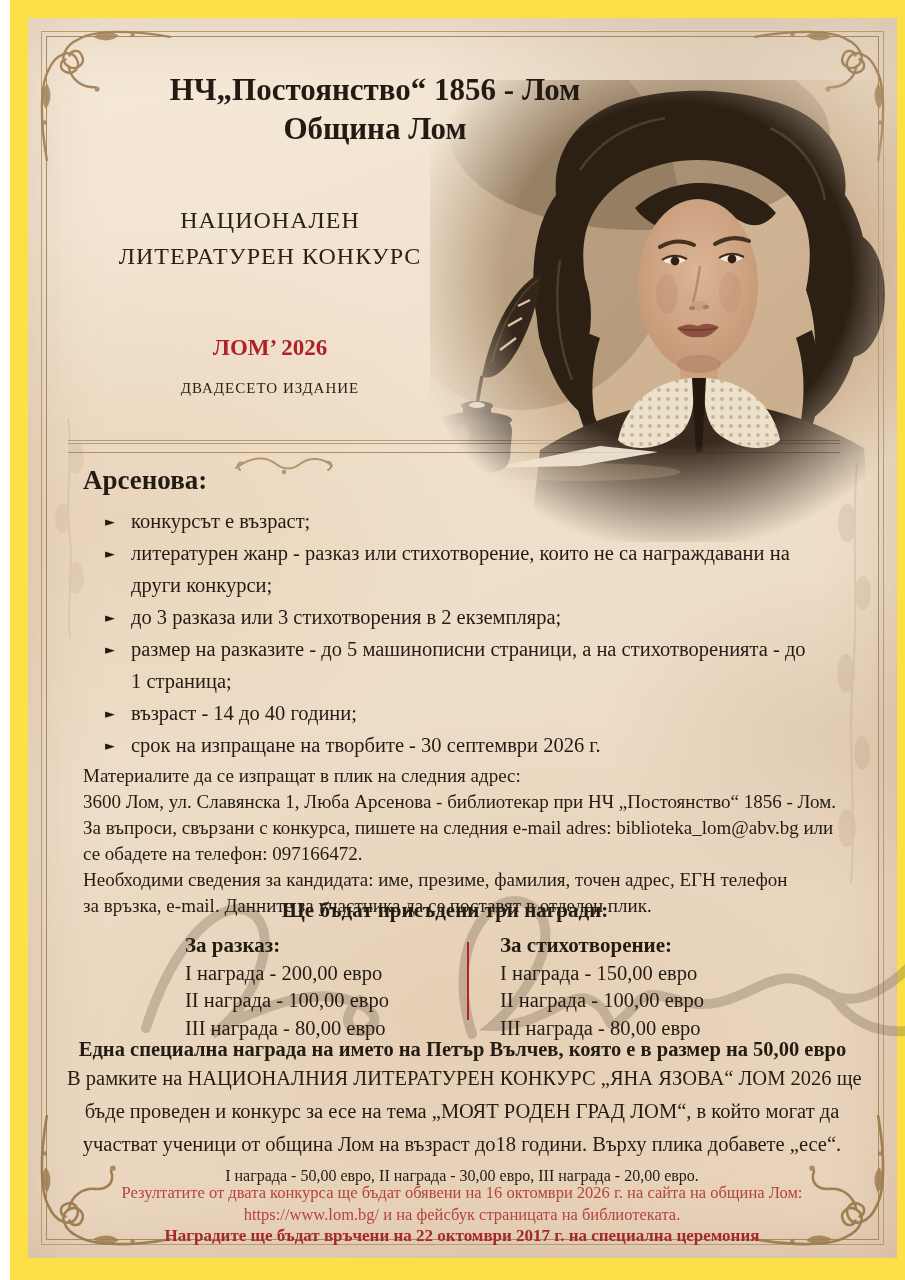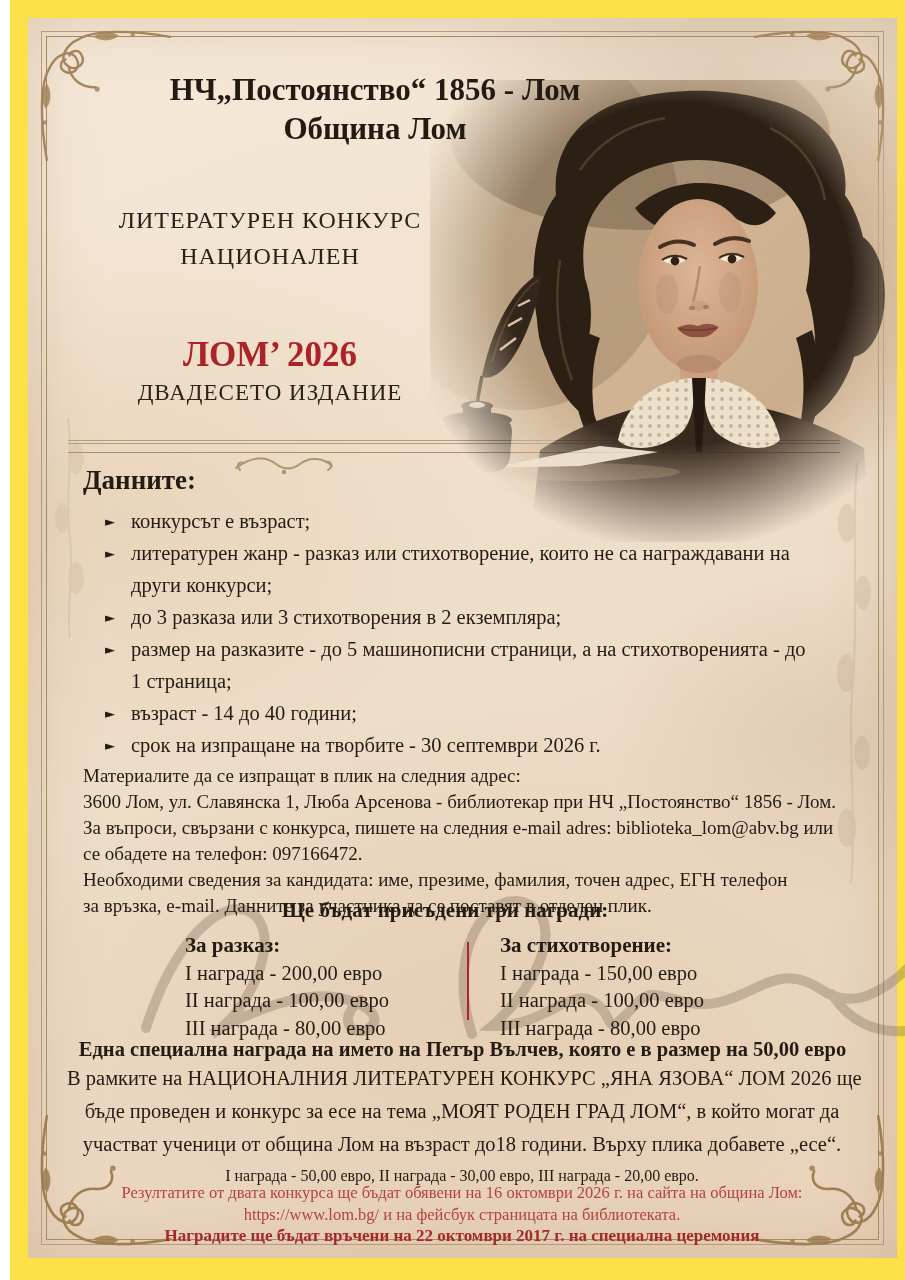--- a/index.html
+++ b/index.html
@@ -26,22 +26,22 @@
   .vine.left{left:26px;top:400px;width:30px;height:220px;transform:scaleX(-1);opacity:.12;}
 
   .abs{position:absolute;}
   .center{text-align:center;}
   .nowrap{white-space:nowrap;}
   .bold{font-weight:normal;}
 
   .org{left:75px;top:70px;width:580px;font-size:31px;font-weight:bold;line-height:39px;color:#231a13;}
   .natl{left:55px;top:202px;width:410px;font-size:24px;line-height:36px;letter-spacing:1px;color:#2b2118;}
   .title-main{left:40px;top:278px;width:440px;font-size:45px;font-weight:bold;line-height:48px;color:#ad2127;}
-  .title-year{left:40px;top:335px;width:440px;font-size:35px;font-weight:bold;color:#ad2127;}
-  .title-edition{left:40px;top:380px;width:440px;font-size:23px;letter-spacing:1px;color:#2b2118;}
+  .title-year{left:40px;top:335px;width:440px;font-size:23px;font-weight:bold;color:#ad2127;}
+  .title-edition{left:40px;top:380px;width:440px;font-size:15px;letter-spacing:1px;color:#2b2118;}
 
   .rule{left:58px;top:440px;width:772px;height:14px;z-index:1;}
   .rule i{display:block;position:absolute;left:0;right:0;height:0;border-top:1px solid #b79b78;}
   .rule i:nth-child(1){top:0;}
   .rule i:nth-child(2){top:3px;}
   .rule i:nth-child(3){top:12px;border-top-color:#ad8f68;}
   .rule-flourish{left:222px;top:450px;width:104px;height:28px;z-index:1;}
 
   .photo{left:420px;top:80px;width:467px;height:462px;z-index:2;}
   .watermark{left:122px;top:870px;width:783px;height:180px;z-index:1;}
@@ -266,28 +266,28 @@
       </g>
     </g>
   </svg>
 
   <div class="abs center nowrap org content">
     <div>НЧ„Постоянство“ 1856 - Лом</div>
     <div>Община Лом</div>
   </div>
 
   <div class="abs center nowrap natl content">
+    <div>НАЦИОНАЛЕН</div>
     <div>ЛИТЕРАТУРЕН КОНКУРС</div>
-    <div>НАЦИОНАЛЕН</div>
   </div>
 
   <div class="abs center nowrap title-year content">ЛОМ’ 2026</div>
   <div class="abs center nowrap title-edition content">ДВАДЕСЕТО ИЗДАНИЕ</div>
 
-  <div class="abs cond-h content">Данните:</div>
+  <div class="abs cond-h content">Арсенова:</div>
 
   <ul class="abs bullets content">
     <li>
       <span class="marker">►</span>
       <div class="nowrap">конкурсът е възраст;</div>
     </li>
     <li>
       <span class="marker">►</span>
       <div class="nowrap">литературен жанр - разказ или стихотворение, които не са награждавани на</div>
       <div class="nowrap">други конкурси;</div>

